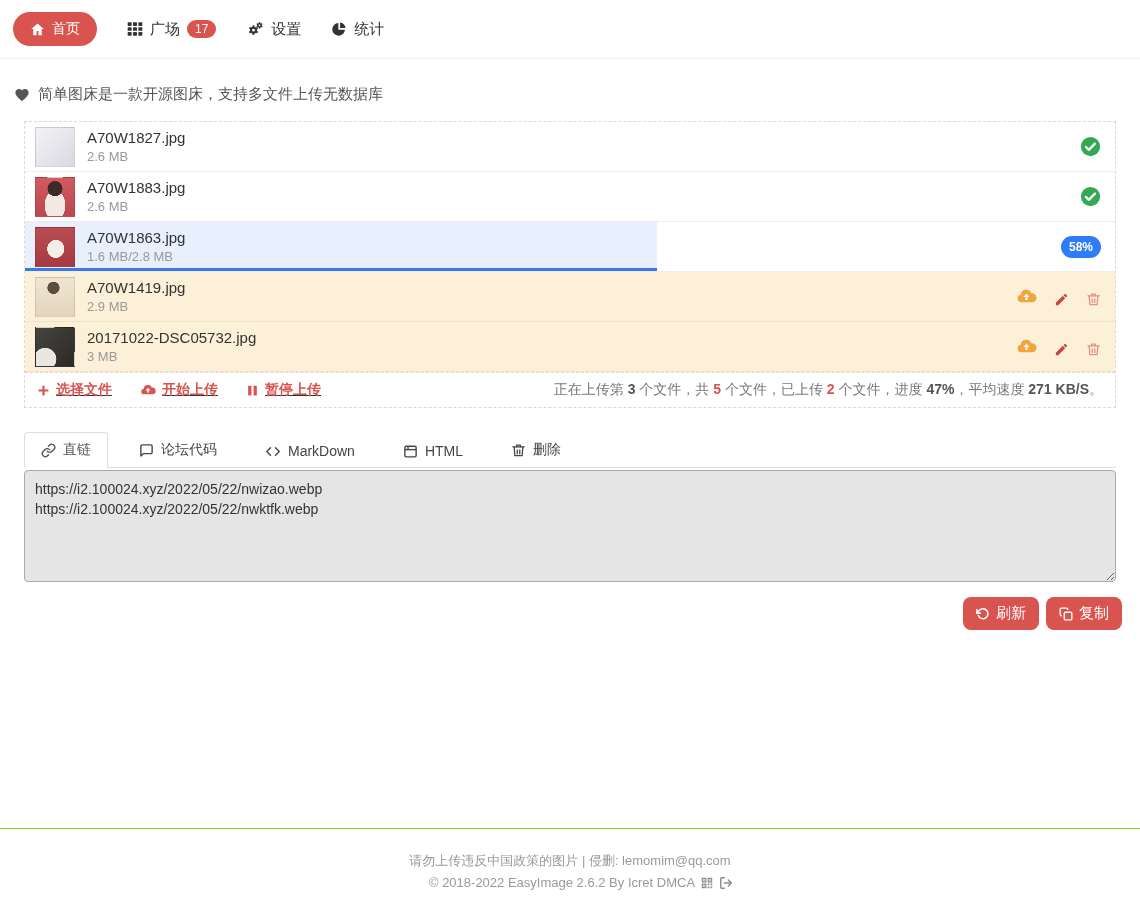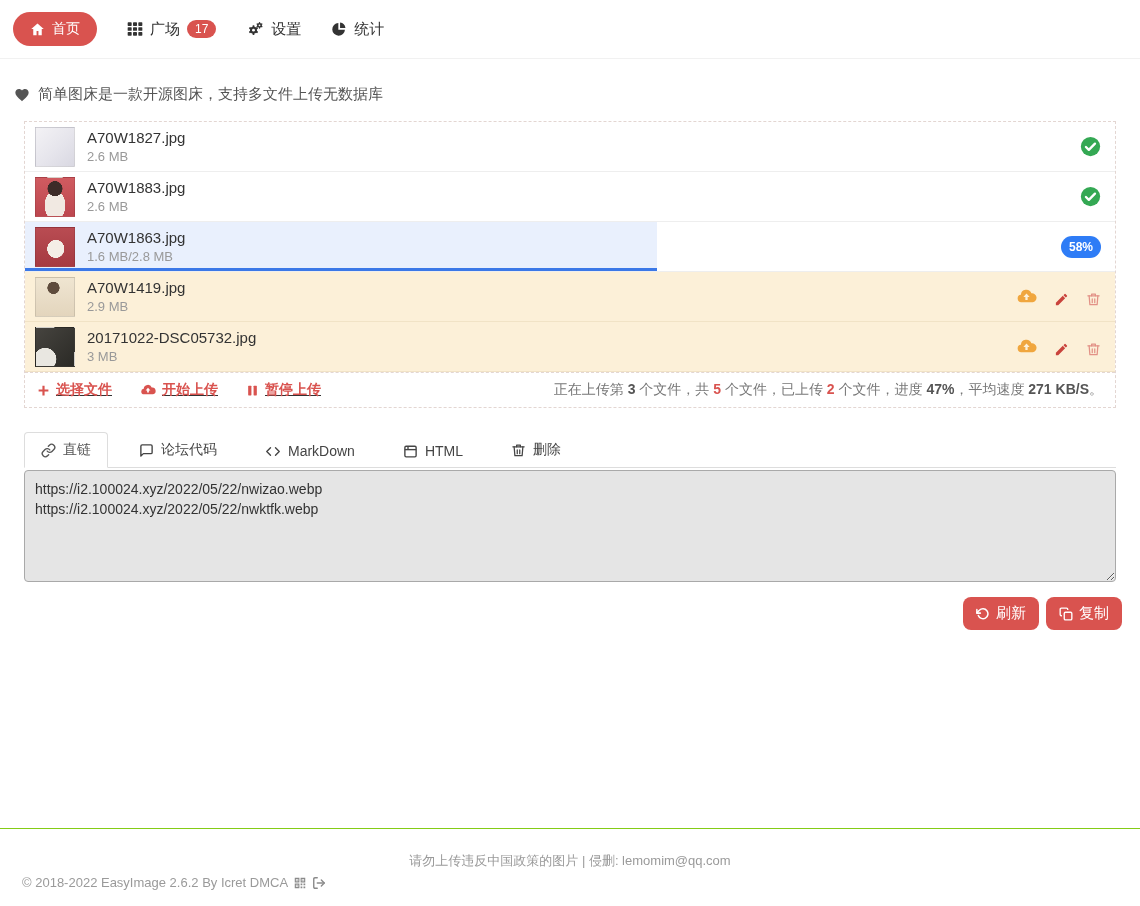--- a/index.html
+++ b/index.html
@@ -62,21 +62,21 @@
   textarea.output { width:100%; height:112px; background:#e5e5e5; border:1px solid #a9a9a9; border-radius:4px;
                     padding:8px 10px; font-family:"Liberation Sans","DejaVu Sans",sans-serif;
                     font-size:14px; color:#333; line-height:1.45; resize:vertical; }
   .btn-row { display:flex; justify-content:flex-end; gap:7px; margin:11px 18px 0; }
   .btn { display:flex; align-items:center; gap:6px; background:#d9534f; color:#fff; border:none;
          border-radius:8px; padding:7px 13px; font-size:15px; font-family:inherit; cursor:pointer; }
 
   
   .footer { margin-top:auto; border-top:1px solid #84cc16; padding:22px 0 13px; text-align:center;
             color:#9a9a9a; font-size:13px; line-height:1.55; }
-  .footer-line2 { display:flex; align-items:center; gap:5px; margin-top:2px;padding-left:22px; }
+  .footer-line2 { display:flex; justify-content:center; align-items:center; gap:5px; margin-top:2px;padding-left:22px; }
   .footer .icon-btn { color:#8a8a8a; }
 </style>
 </head>
 <body>
 
 <div class="page">
 
   <div class="navbar">
     <div class="home-pill">
       <span>

